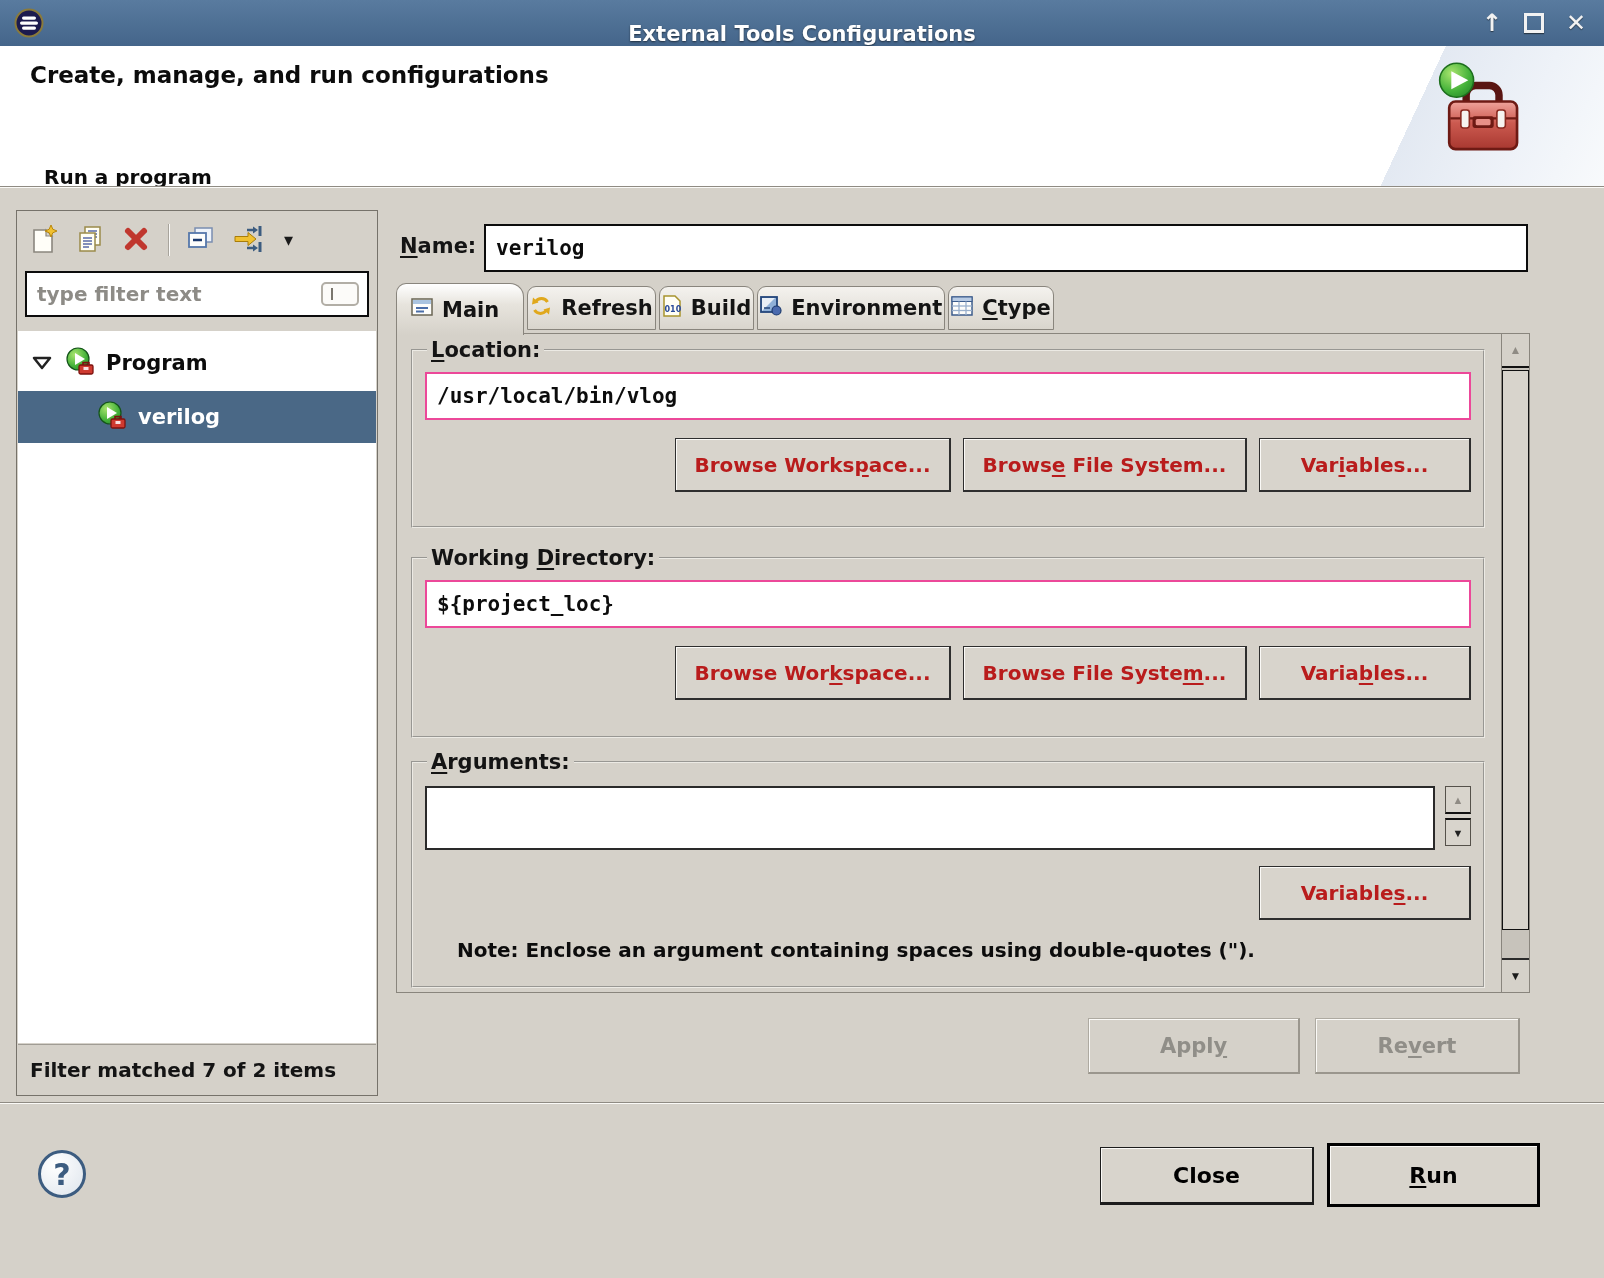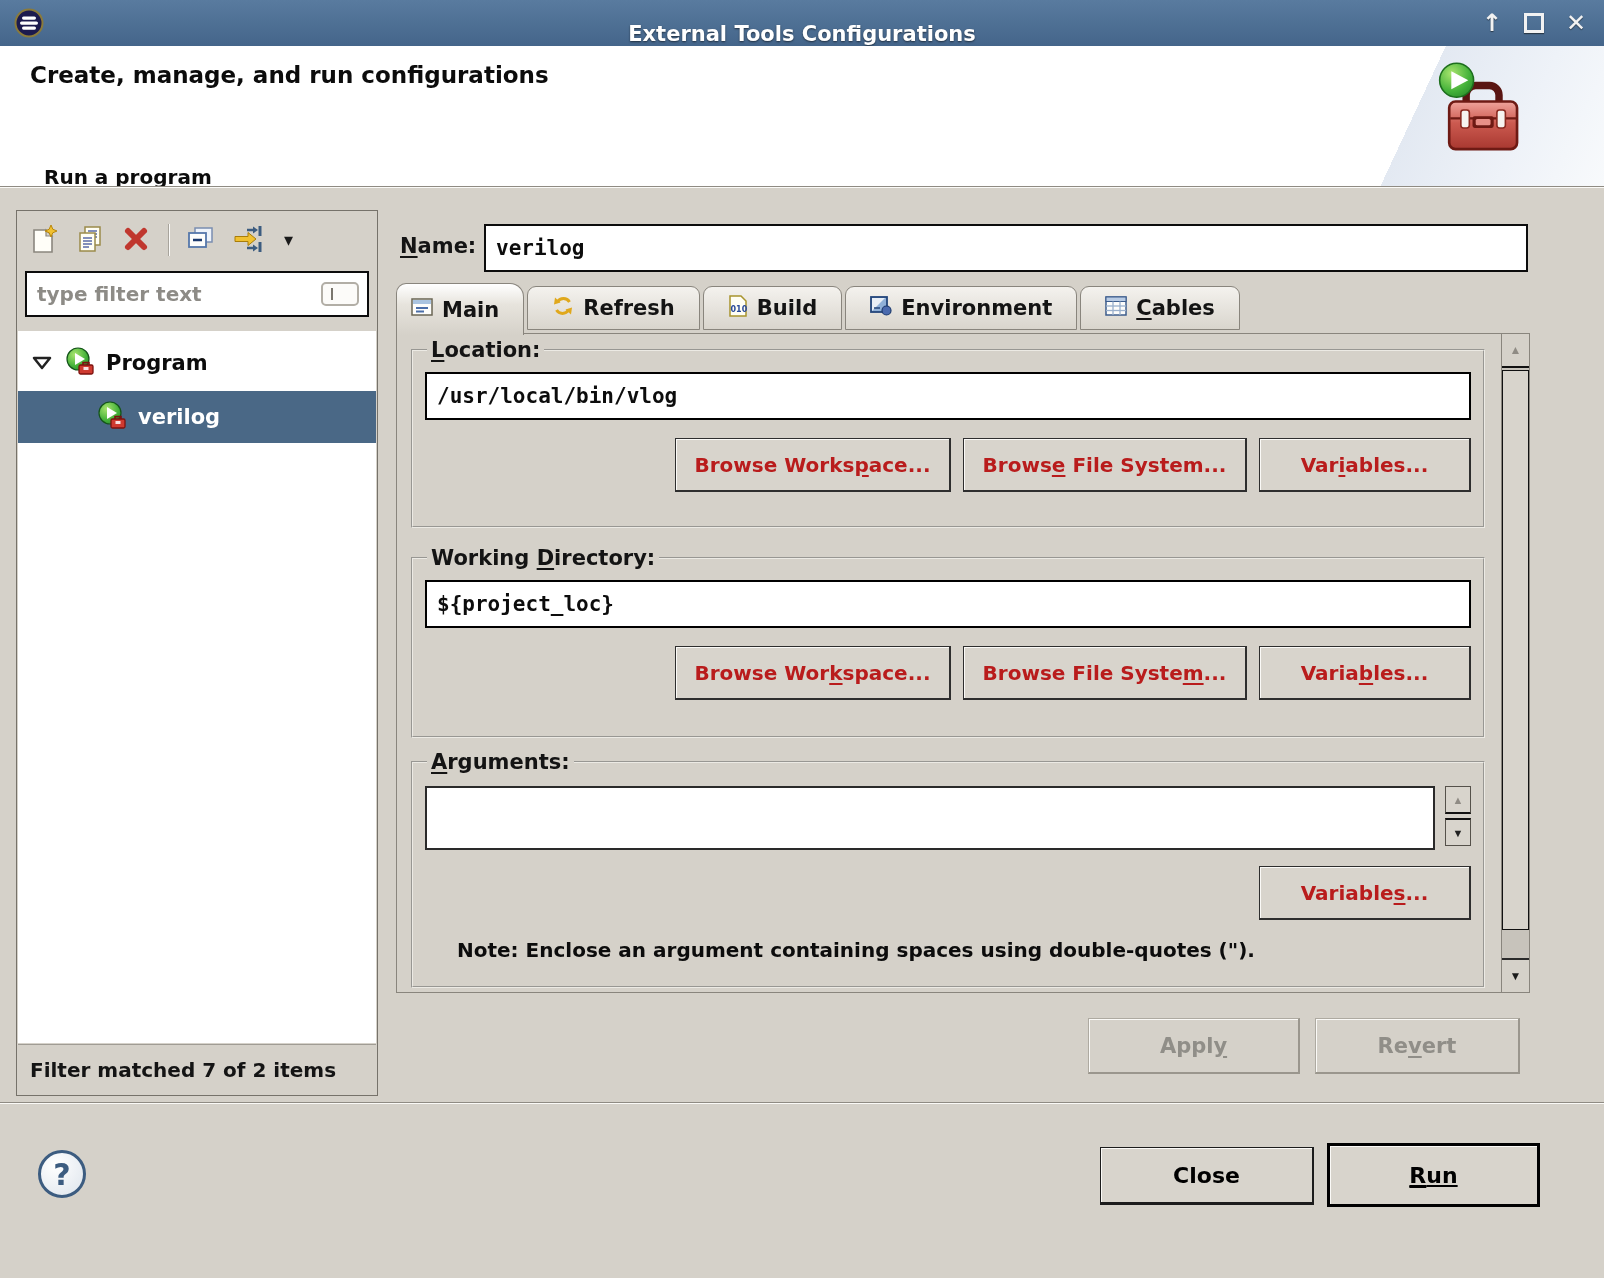--- a/index.html
+++ b/index.html
@@ -53,34 +53,34 @@
 
   
   .main { position:absolute; left:390px; top:210px; width:1140px; height:886px; }
   .name-label { position:absolute; left:10px; top:24px; font-size:21px; }
   .name-input { position:absolute; left:94px; top:14px; width:1044px; height:48px;
     border:2px solid #0c0c0c; background:#fff; padding:0 10px;
     font:bold 21px "DejaVu Sans Mono", monospace; color:#0c0c0c; }
 
   .tabbar { position:absolute; left:6px; top:73px; height:52px; display:flex; align-items:center; z-index:5; }
   .tab { height:44px; margin:0 3px 2px 0; border:1px solid #89857d; border-bottom:1px solid #89857d;
-    border-radius:9px 9px 0 0; display:flex; align-items:center; gap:9px; padding:0 24px;
+    border-radius:9px 9px 0 0; display:flex; align-items:center; gap:9px; padding:0 2px;
     font-size:21px; background:linear-gradient(#f4f2ee,#d9d5cd); cursor:default; }
   .tab.active { height:52px; margin-bottom:0; border-bottom:none; border-radius:10px 14px 0 0;
     background:linear-gradient(#ffffff,#e7e4dd 40%,#d5d1c9); padding:0 24px 0 14px; }
 
   .content { position:absolute; left:6px; top:123px; width:1134px; height:660px;
     border:1px solid #89857d; background:#d5d1c9; }
 
   .group { position:absolute; left:12px; width:1074px; border:2px groove #eceae4; padding:2px 12px 8px; }
   .g-loc { top:4px;  height:190px; }
   .g-wd  { top:212px; height:192px; }
   .g-args{ top:416px; height:238px; }
   legend { font-size:21px; padding:0 4px; margin-left:2px; }
-  .g-input { display:block; width:100%; height:48px; border:2px solid #000000; background:#fff;
+  .g-input { display:block; width:100%; height:48px; border:2px solid #ec4899; background:#fff;
     padding:0 10px; margin-top:8px; font:bold 21px "DejaVu Sans Mono", monospace; color:#0c0c0c; }
   .btn-row { display:flex; justify-content:flex-end; gap:12px; margin-top:18px; }
   .btn { height:54px; background:#d8d4cc; color:#b91c1c; cursor:default;
     border:1px solid #2e2e2e; border-right-width:2px; border-bottom-width:2px;
     box-shadow:inset 1px 1px 0 #fbfaf7; font:bold 20px "DejaVu Sans", sans-serif; }
   .w-bw { width:276px; } .w-bfs { width:284px; } .w-var { width:212px; }
 
   .args-box { position:relative; margin-top:10px; height:64px; }
   .args-text { position:absolute; left:0; top:0; width:1010px; height:64px; resize:none;
     border:2px solid #2a2a2a; background:#fff; padding:4px 8px;
@@ -111,21 +111,21 @@
   
   .footsep { position:absolute; left:0; top:1102px; width:1604px; height:1px; background:#8f8b83; box-shadow:0 1px 0 #fbfaf7; }
   .help { position:absolute; left:38px; top:1150px; width:48px; height:48px; border:3px solid #3c5c80; border-radius:50%;
     background:radial-gradient(circle at 35% 30%, #ffffff, #dde4ec); color:#3c5c80; font-size:30px;
     display:flex; align-items:center; justify-content:center; }
   .close-btn { position:absolute; left:1100px; top:1147px; width:214px; height:58px;
     background:#d8d4cc; border:1px solid #1c1c1c; border-right-width:2px; border-bottom-width:3px;
     box-shadow:inset 1px 1px 0 #fbfaf7; font:bold 22px "DejaVu Sans", sans-serif; }
   .run-btn { position:absolute; left:1327px; top:1143px; width:213px; height:64px;
     background:#d8d4cc; border:3px solid #000; box-shadow:inset 1px 1px 0 #fbfaf7;
-    font:bold 22px "DejaVu Sans", sans-serif;text-decoration:underline; }
+    font:bold 22px "DejaVu Sans", sans-serif; }
 </style>
 </head>
 <body>
 
 <div class="titlebar">
   <span class="logo">
     <svg width="30" height="30" viewBox="0 0 30 30">
       <circle cx="15" cy="15" r="13.5" fill="#1c1a4e" stroke="#8a7a3a" stroke-width="2"></circle>
       <rect x="8" y="8.5" width="14" height="3.2" rx="1.6" fill="#fff"></rect>
       <rect x="6" y="13.5" width="18" height="3.2" rx="1.6" fill="#fff"></rect>
@@ -349,21 +349,21 @@
           <rect x="1" y="1" width="20" height="18" fill="#fdfdfb" stroke="#3c5c8c" stroke-width="1.5"></rect>
           <rect x="1" y="1" width="20" height="4.5" fill="#b8cbe4" stroke="#3c5c8c"></rect>
           <g stroke="#9ab0cc" stroke-width="1.3">
             <line x1="1" y1="10" x2="21" y2="10"></line>
               <line x1="1" y1="14.5" x2="21" y2="14.5"></line>
             <line x1="8" y1="5.5" x2="8" y2="19"></line>
               <line x1="15" y1="5.5" x2="15" y2="19"></line>
           </g>
         </svg>
       </span>
-      <span><span></span><span class="u">C</span><span>ables</span></span>
+      <span><span></span><span class="u">C</span><span>type</span></span>
     </div>
   </div>
 
   <div class="content">
 
     <fieldset class="group g-loc">
       <legend><span></span><span class="u">L</span><span>ocation:</span></legend>
       <input class="g-input" type="text" value="/usr/local/bin/vlog" style="">
       <div class="btn-row">
         <button class="btn w-bw"><span>Browse Works</span><span class="u">p</span><span>ace...</span></button>

